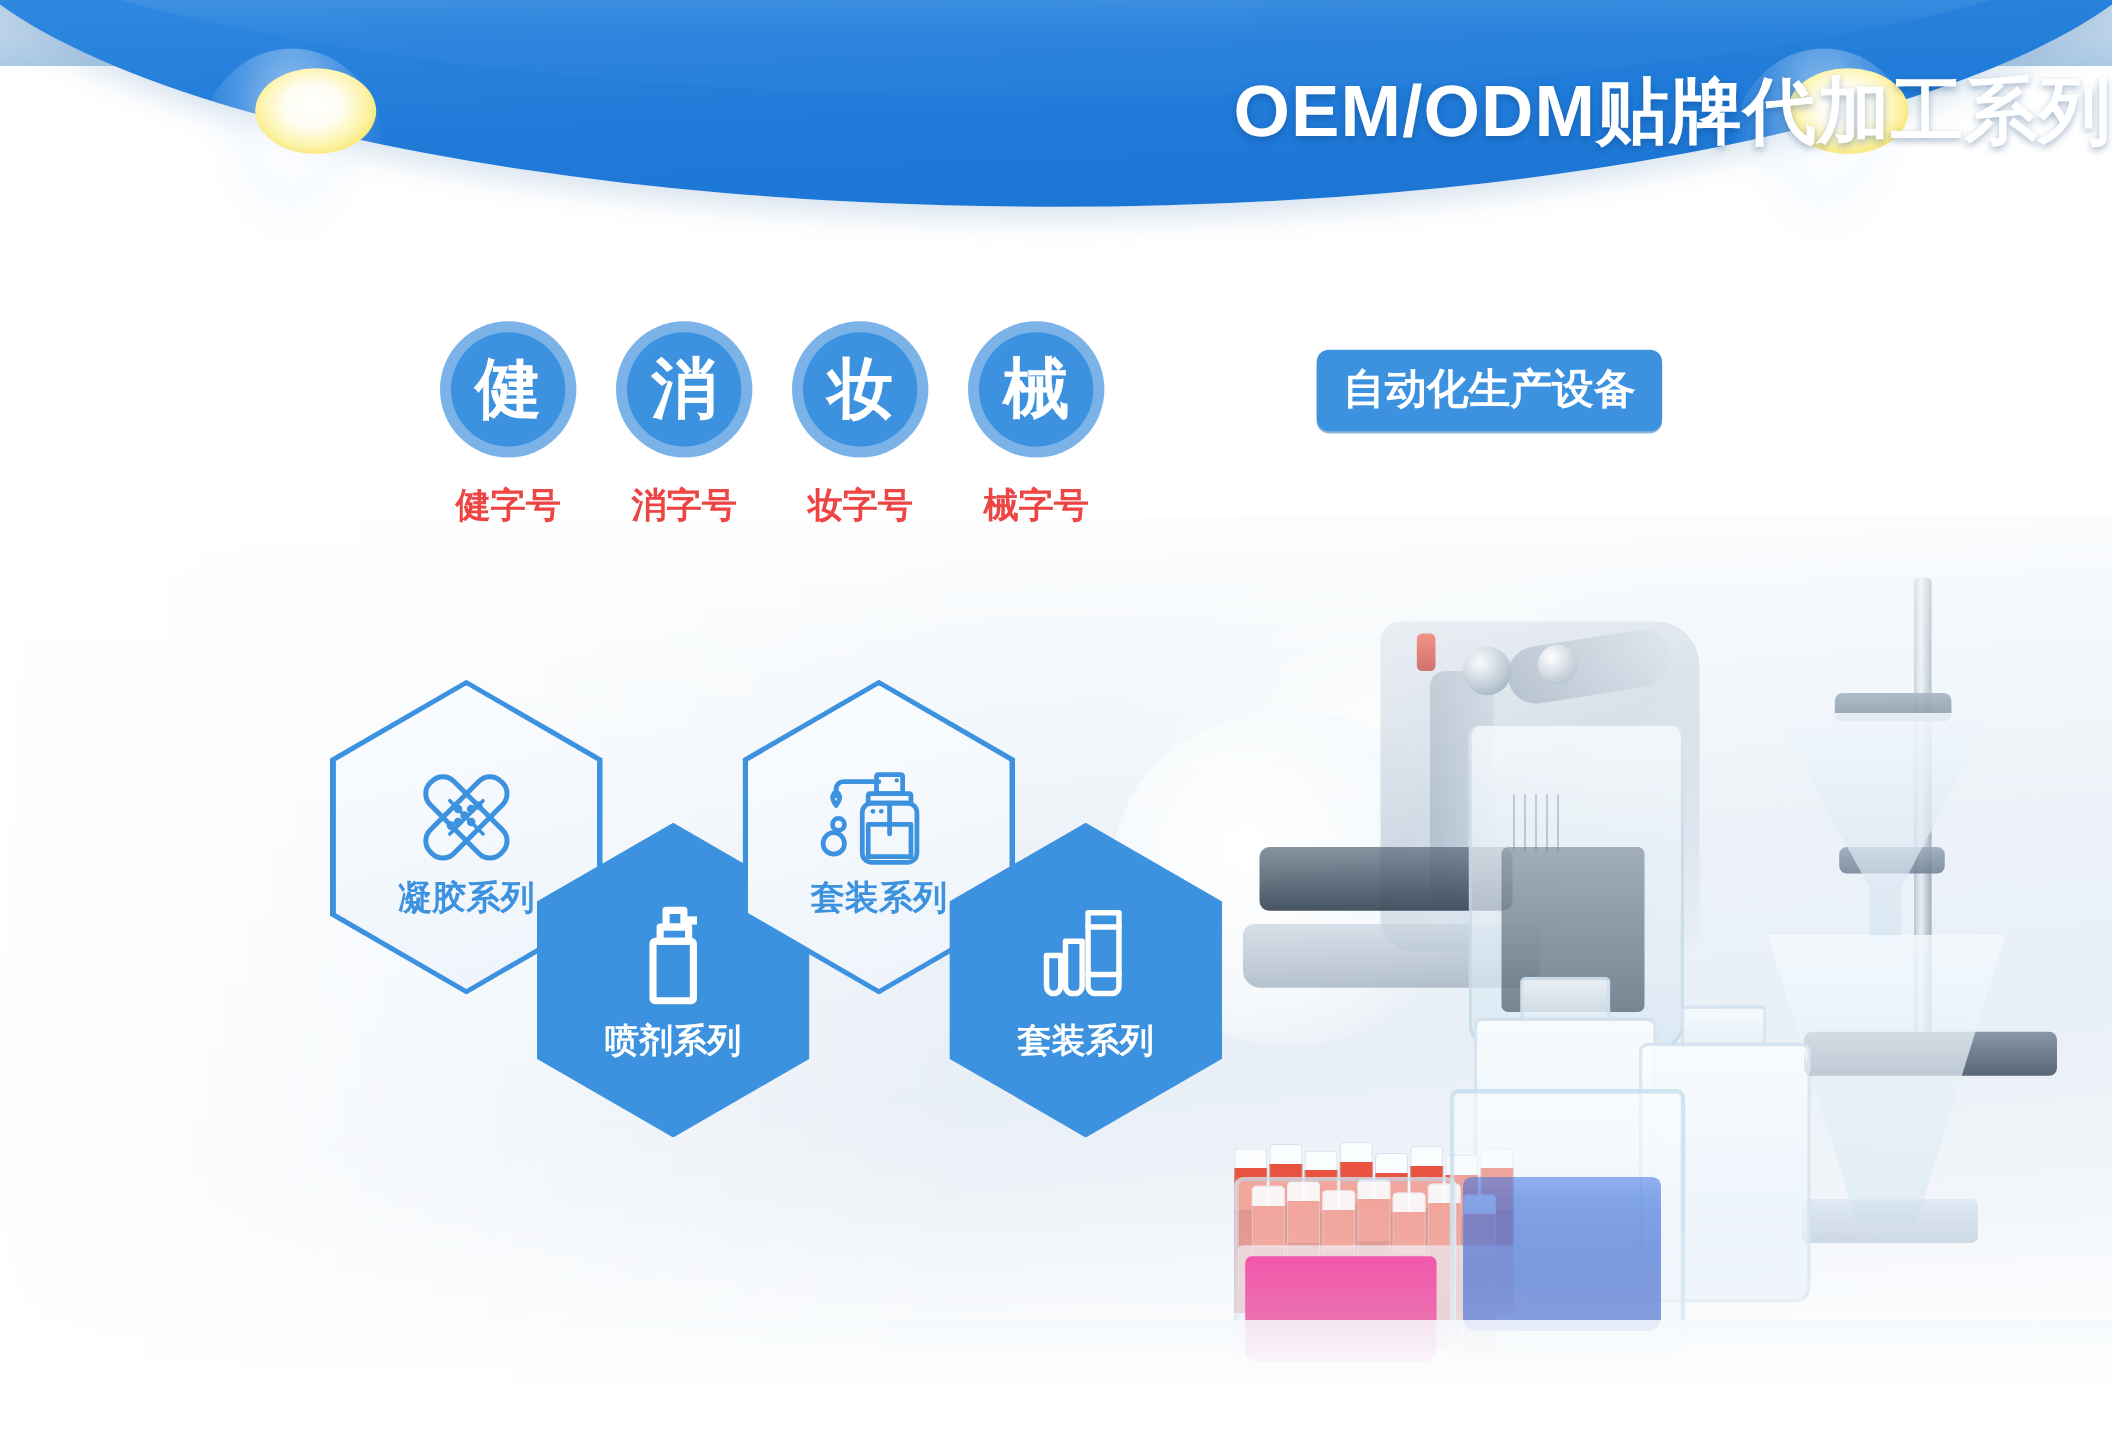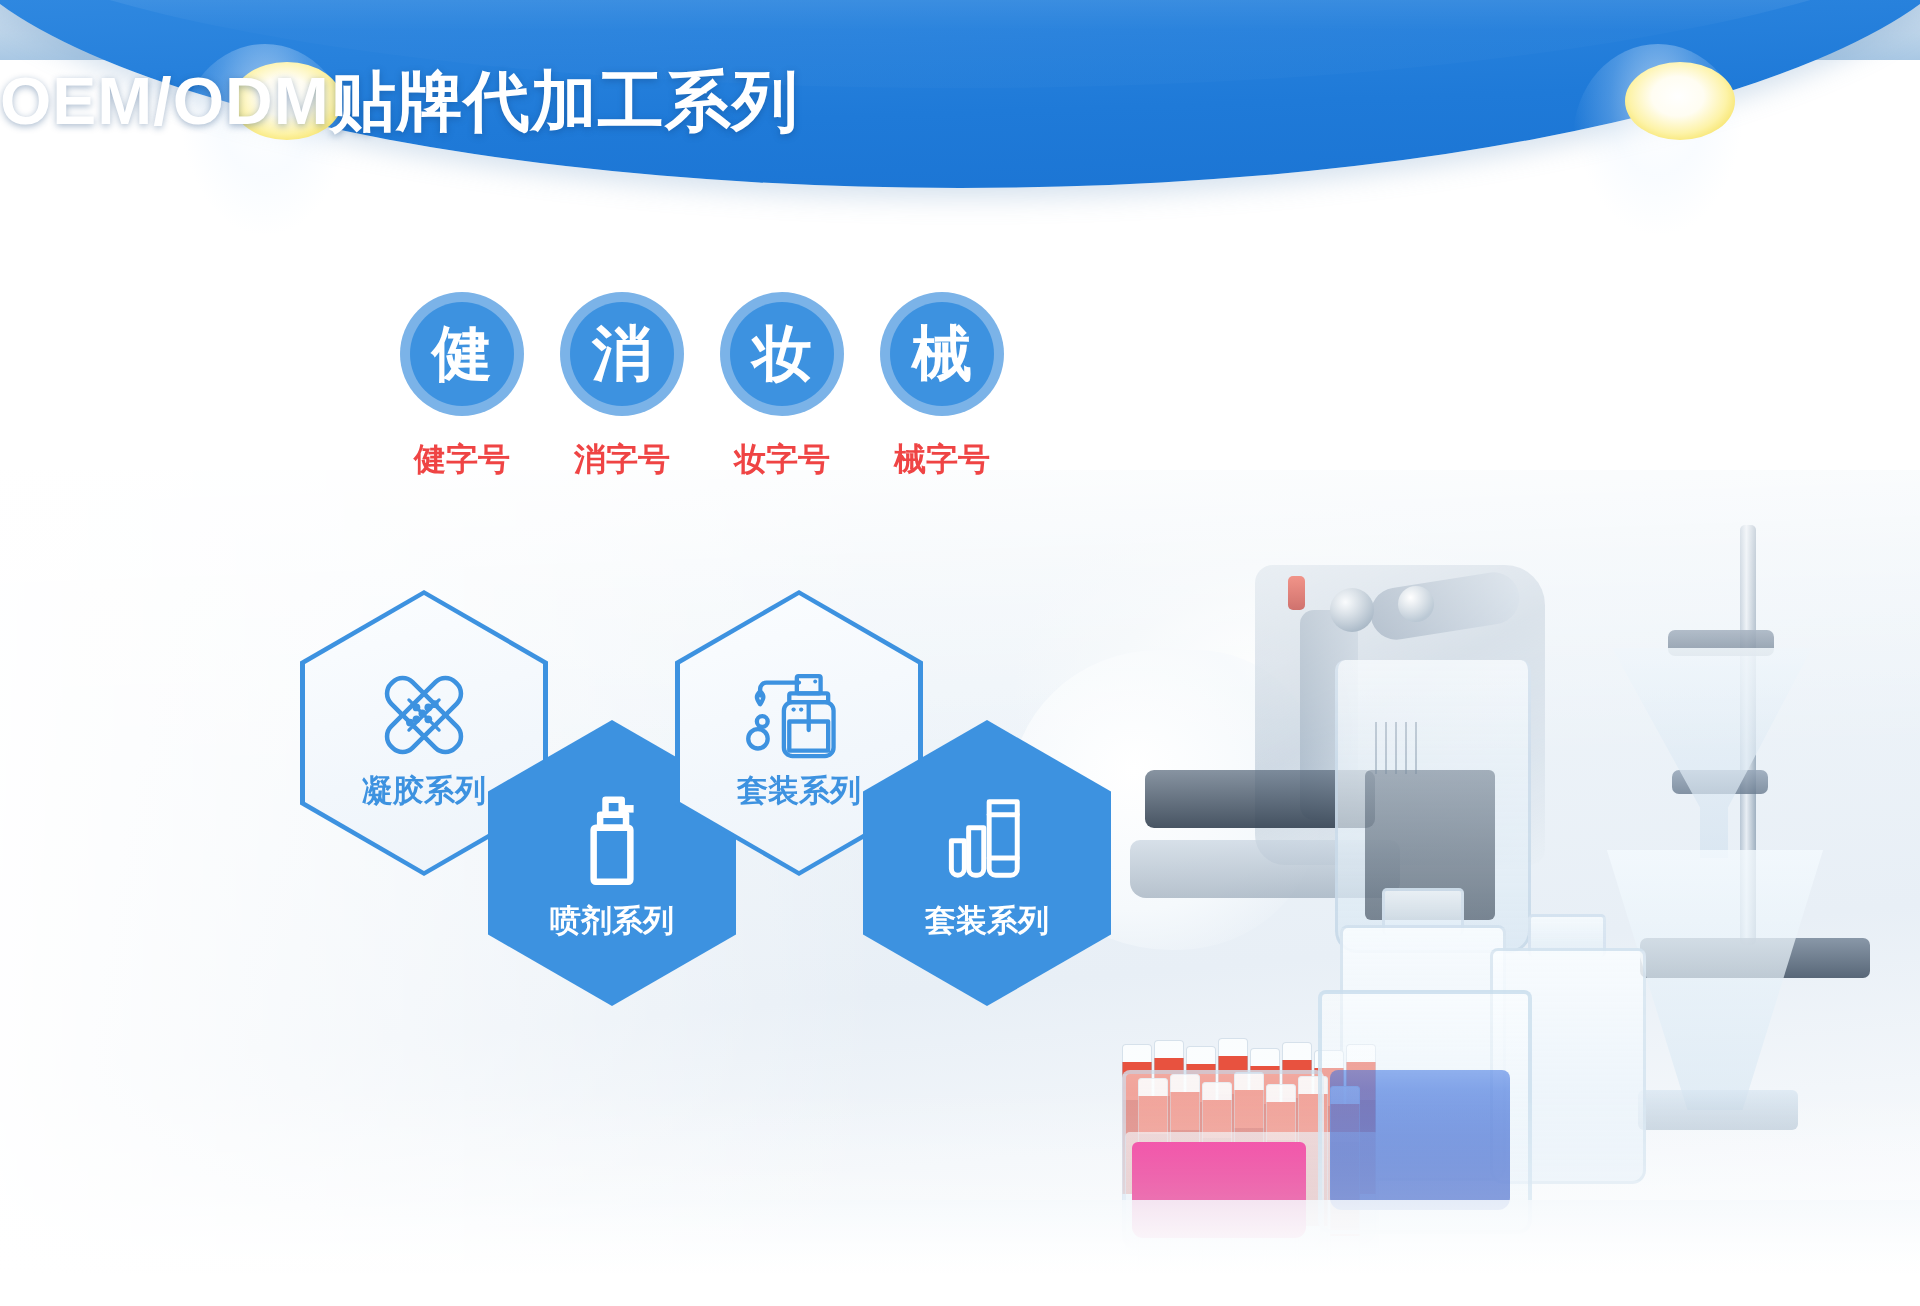--- a/index.html
+++ b/index.html
@@ -104,21 +104,21 @@
   .header-sheen{position:absolute;left:-70px;top:-122px;width:2060px;height:210px;
     border-radius:0 0 52% 52%/0 0 100% 100%;pointer-events:none;
     background:linear-gradient(180deg,rgba(255,255,255,.30),rgba(255,255,255,.02) 72%);}
 
   .hdr-light{position:absolute;border-radius:50%;}
   .hdr-light .core{position:absolute;inset:0;border-radius:50%;
     background:radial-gradient(ellipse at 48% 44%,#ffffff 0%,#fffdf2 32%,#fdf3a8 60%,#f6e264 80%,rgba(246,226,100,0) 100%);}
   .hdr-light .halo{position:absolute;left:-52px;top:-18px;width:170px;height:190px;border-radius:50%;
     background:radial-gradient(ellipse at 50% 30%,rgba(255,255,255,.55) 0%,rgba(226,240,255,.22) 40%,rgba(226,240,255,0) 72%);}
 
-  .hdr-title{position:absolute;left:0;right:0;top:68px;text-align:left;color:#ffffff;
+  .hdr-title{position:absolute;left:0;right:0;top:68px;text-align:right;color:#ffffff;
     font-size:66px;font-weight:bold;letter-spacing:1px;line-height:1;
     text-shadow:0 2px 7px rgba(14,60,116,.36);white-space:nowrap;}
 
   
   .badges{position:absolute;left:400px;top:292px;display:flex;gap:36px;}
   .badge-col{display:flex;flex-direction:column;align-items:center;}
   .badge-ring{width:124px;height:124px;border-radius:50%;background:#7bb3e8;
     display:flex;align-items:center;justify-content:center;}
   .badge-core{width:104px;height:104px;border-radius:50%;background:#3d92e0;
     display:flex;align-items:center;justify-content:center;color:#fff;font-size:60px;font-weight:bold;line-height:1;}
@@ -126,21 +126,21 @@
 
   
   .tags{position:absolute;left:1098px;top:300px;width:520px;}
   .tag-row{display:flex;gap:22px;margin-bottom:18px;}
   .tag-row.r2{justify-content:center;padding-right:8px;}
   .tag{background:#3d92e0;color:#ffffff;font-size:38px;font-weight:bold;line-height:1;
     padding:17px 24px 19px;border-radius:11px;white-space:nowrap;
     box-shadow:0 2px 0 rgba(44,118,190,.55);}
 
   
-  .hexgrid{position:absolute;left:300px;top:590px;width:900px;height:600px;}
+  .hexgrid{position:absolute;left:300px;top:618px;width:900px;height:600px;font-family:Liberation Mono, monospace;}
   .hex{position:absolute;width:248px;height:286px;}
   .hex .shape{position:absolute;inset:0;clip-path:polygon(50% 0,100% 25%,100% 75%,50% 100%,0 75%,0 25%);}
   .hex.outline .shape{background:#3d92e0;}
   .hex.outline .shape::after{content:"";position:absolute;inset:5px;
     clip-path:polygon(50% 0,100% 25%,100% 75%,50% 100%,0 75%,0 25%);
     background:linear-gradient(165deg,#fbfdff,#f2f7fc 60%,#eef4fa);}
   .hex.filled .shape{background:#3d92e0;}
   .hex .inner{position:absolute;inset:0;display:flex;flex-direction:column;align-items:center;justify-content:center;}
   .hex .ico{width:108px;height:108px;display:block;margin-bottom:6px;}
   .hex .cap{font-size:31px;font-weight:bold;line-height:1;white-space:nowrap;}
@@ -248,20 +248,23 @@
       <div class="badge-ring">
         <div class="badge-core">械</div>
       </div>
       <div class="badge-label">械字号</div>
     </div>
   </div>
 
   <div class="tags">
     <div class="tag-row">
     </div>
+    <div class="tag-row r2">
+      <div class="tag">自动化生产设备</div>
+    </div>
   </div>
 
   <div class="hexgrid">
 
     <div class="hex outline pos-gel">
       <div class="shape"></div>
       <div class="inner">
         <svg class="ico" viewBox="0 0 100 100" fill="none" stroke="#3d92e0" stroke-width="4.2" stroke-linecap="round" stroke-linejoin="round">
           <rect x="8" y="36" width="84" height="28" rx="13" transform="rotate(-45 50 50)"></rect>
           <rect x="8" y="36" width="84" height="28" rx="13" transform="rotate(45 50 50)"></rect>

